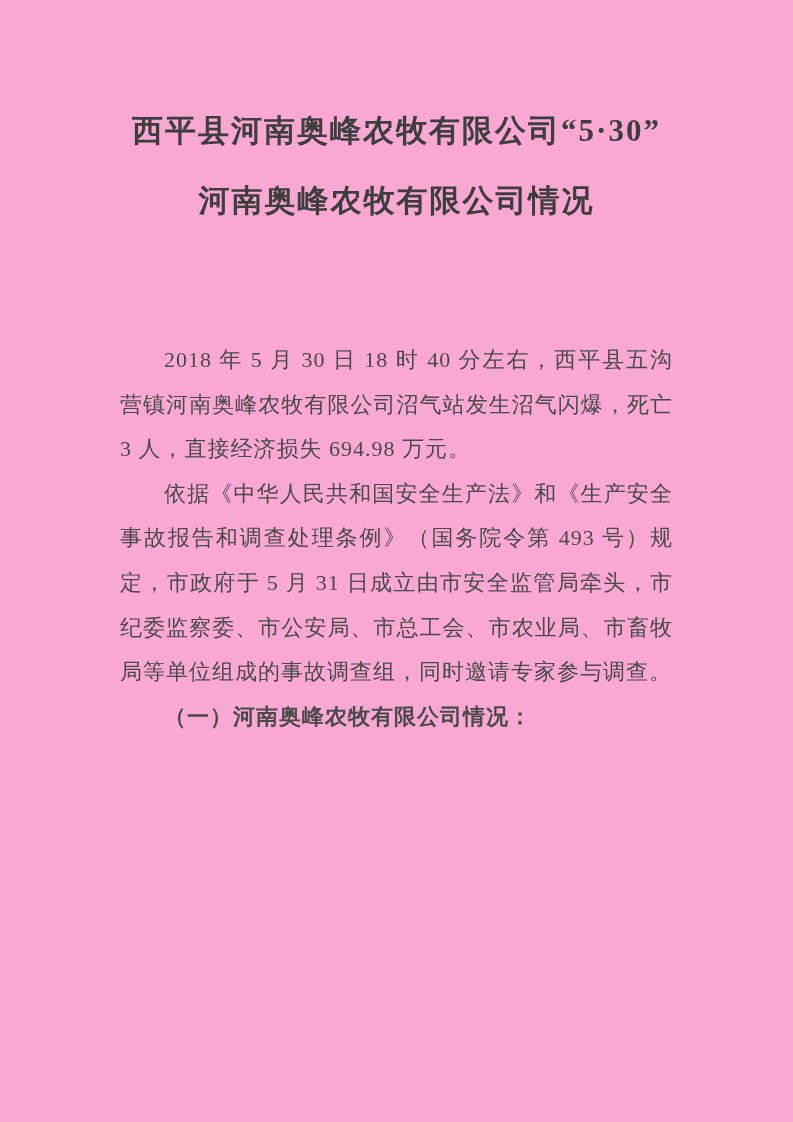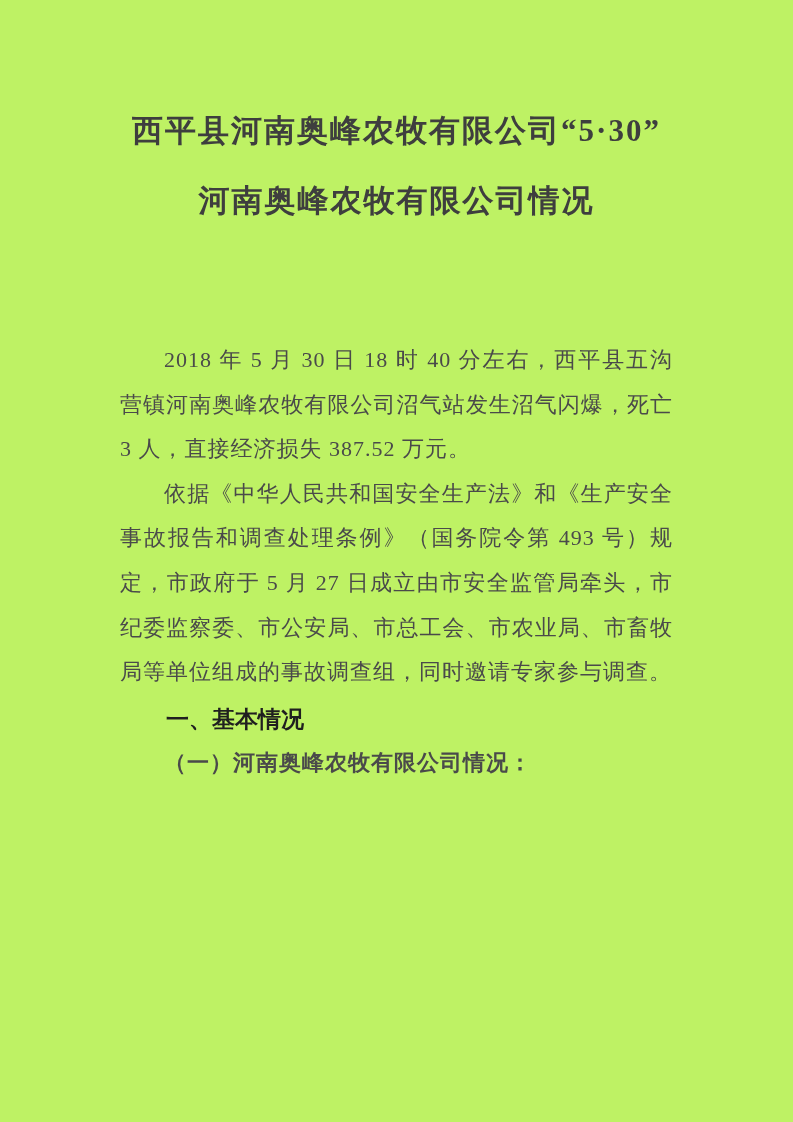--- a/index.html
+++ b/index.html
@@ -6,21 +6,21 @@
 
   html, body {
     background: #ffffff;
   }
 
   .page {
     position: relative;
     width: 793px;
     height: 1122px;
     margin: 0 auto;
-    background: #bef264;
+    background: #f9a8d4;
     overflow: hidden;
     font-family: "Liberation Serif", serif;
   }
 
   .doc-title {
     margin-top: 96px;
     text-align: center;
     color: #3e3e3e;
   }
 
@@ -72,21 +72,20 @@
 <body>
 
 <div class="page">
 
   <div class="doc-title">
     <div class="title-line">西平县河南奥峰农牧有限公司“5·30”</div>
     <div class="title-line">河南奥峰农牧有限公司情况</div>
   </div>
 
   <div class="doc-body">
-    <p class="body-para">2018 年 5 月 30 日 18 时 40 分左右，西平县五沟营镇河南奥峰农牧有限公司沼气站发生沼气闪爆，死亡 3 人，直接经济损失 387.52 万元。</p>
-    <p class="body-para">依据《中华人民共和国安全生产法》和《生产安全事故报告和调查处理条例》（国务院令第 493 号）规定，市政府于 5 月 27 日成立由市安全监管局牵头，市纪委监察委、市公安局、市总工会、市农业局、市畜牧局等单位组成的事故调查组，同时邀请专家参与调查。</p>
+    <p class="body-para">2018 年 5 月 30 日 18 时 40 分左右，西平县五沟营镇河南奥峰农牧有限公司沼气站发生沼气闪爆，死亡 3 人，直接经济损失 694.98 万元。</p>
+    <p class="body-para">依据《中华人民共和国安全生产法》和《生产安全事故报告和调查处理条例》（国务院令第 493 号）规定，市政府于 5 月 31 日成立由市安全监管局牵头，市纪委监察委、市公安局、市总工会、市农业局、市畜牧局等单位组成的事故调查组，同时邀请专家参与调查。</p>
 
-    <div class="section-heading">一、基本情况</div>
 
     <div class="subsection-heading">（一）河南奥峰农牧有限公司情况：</div>
   </div>
 
 </div>
 
 </body></html>

